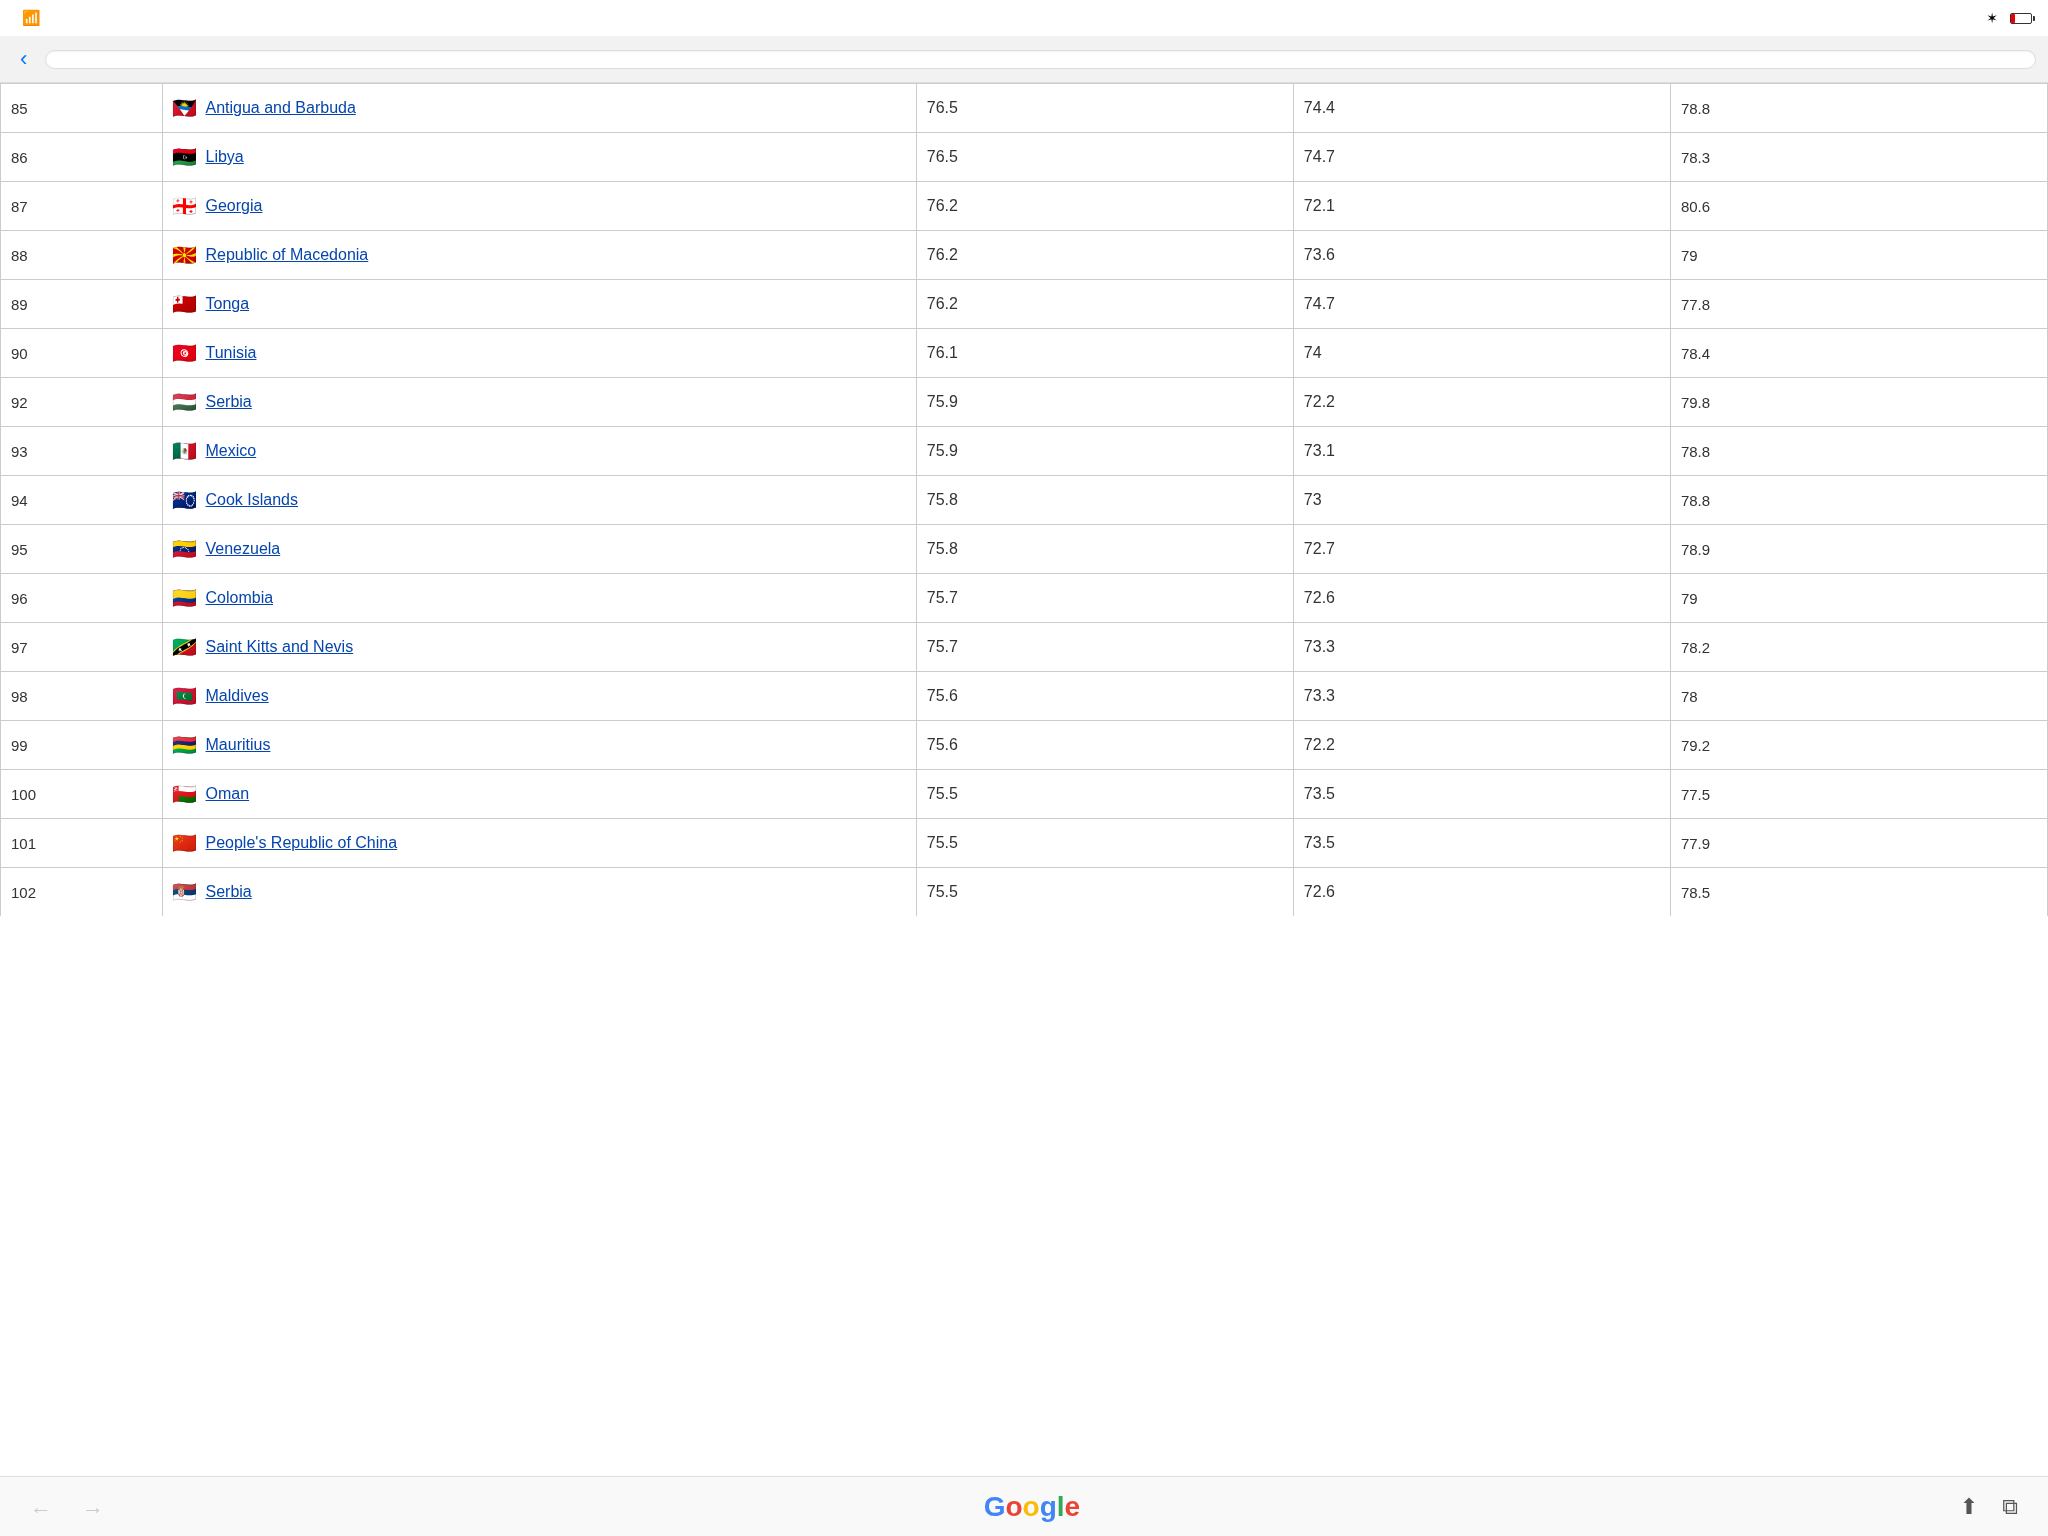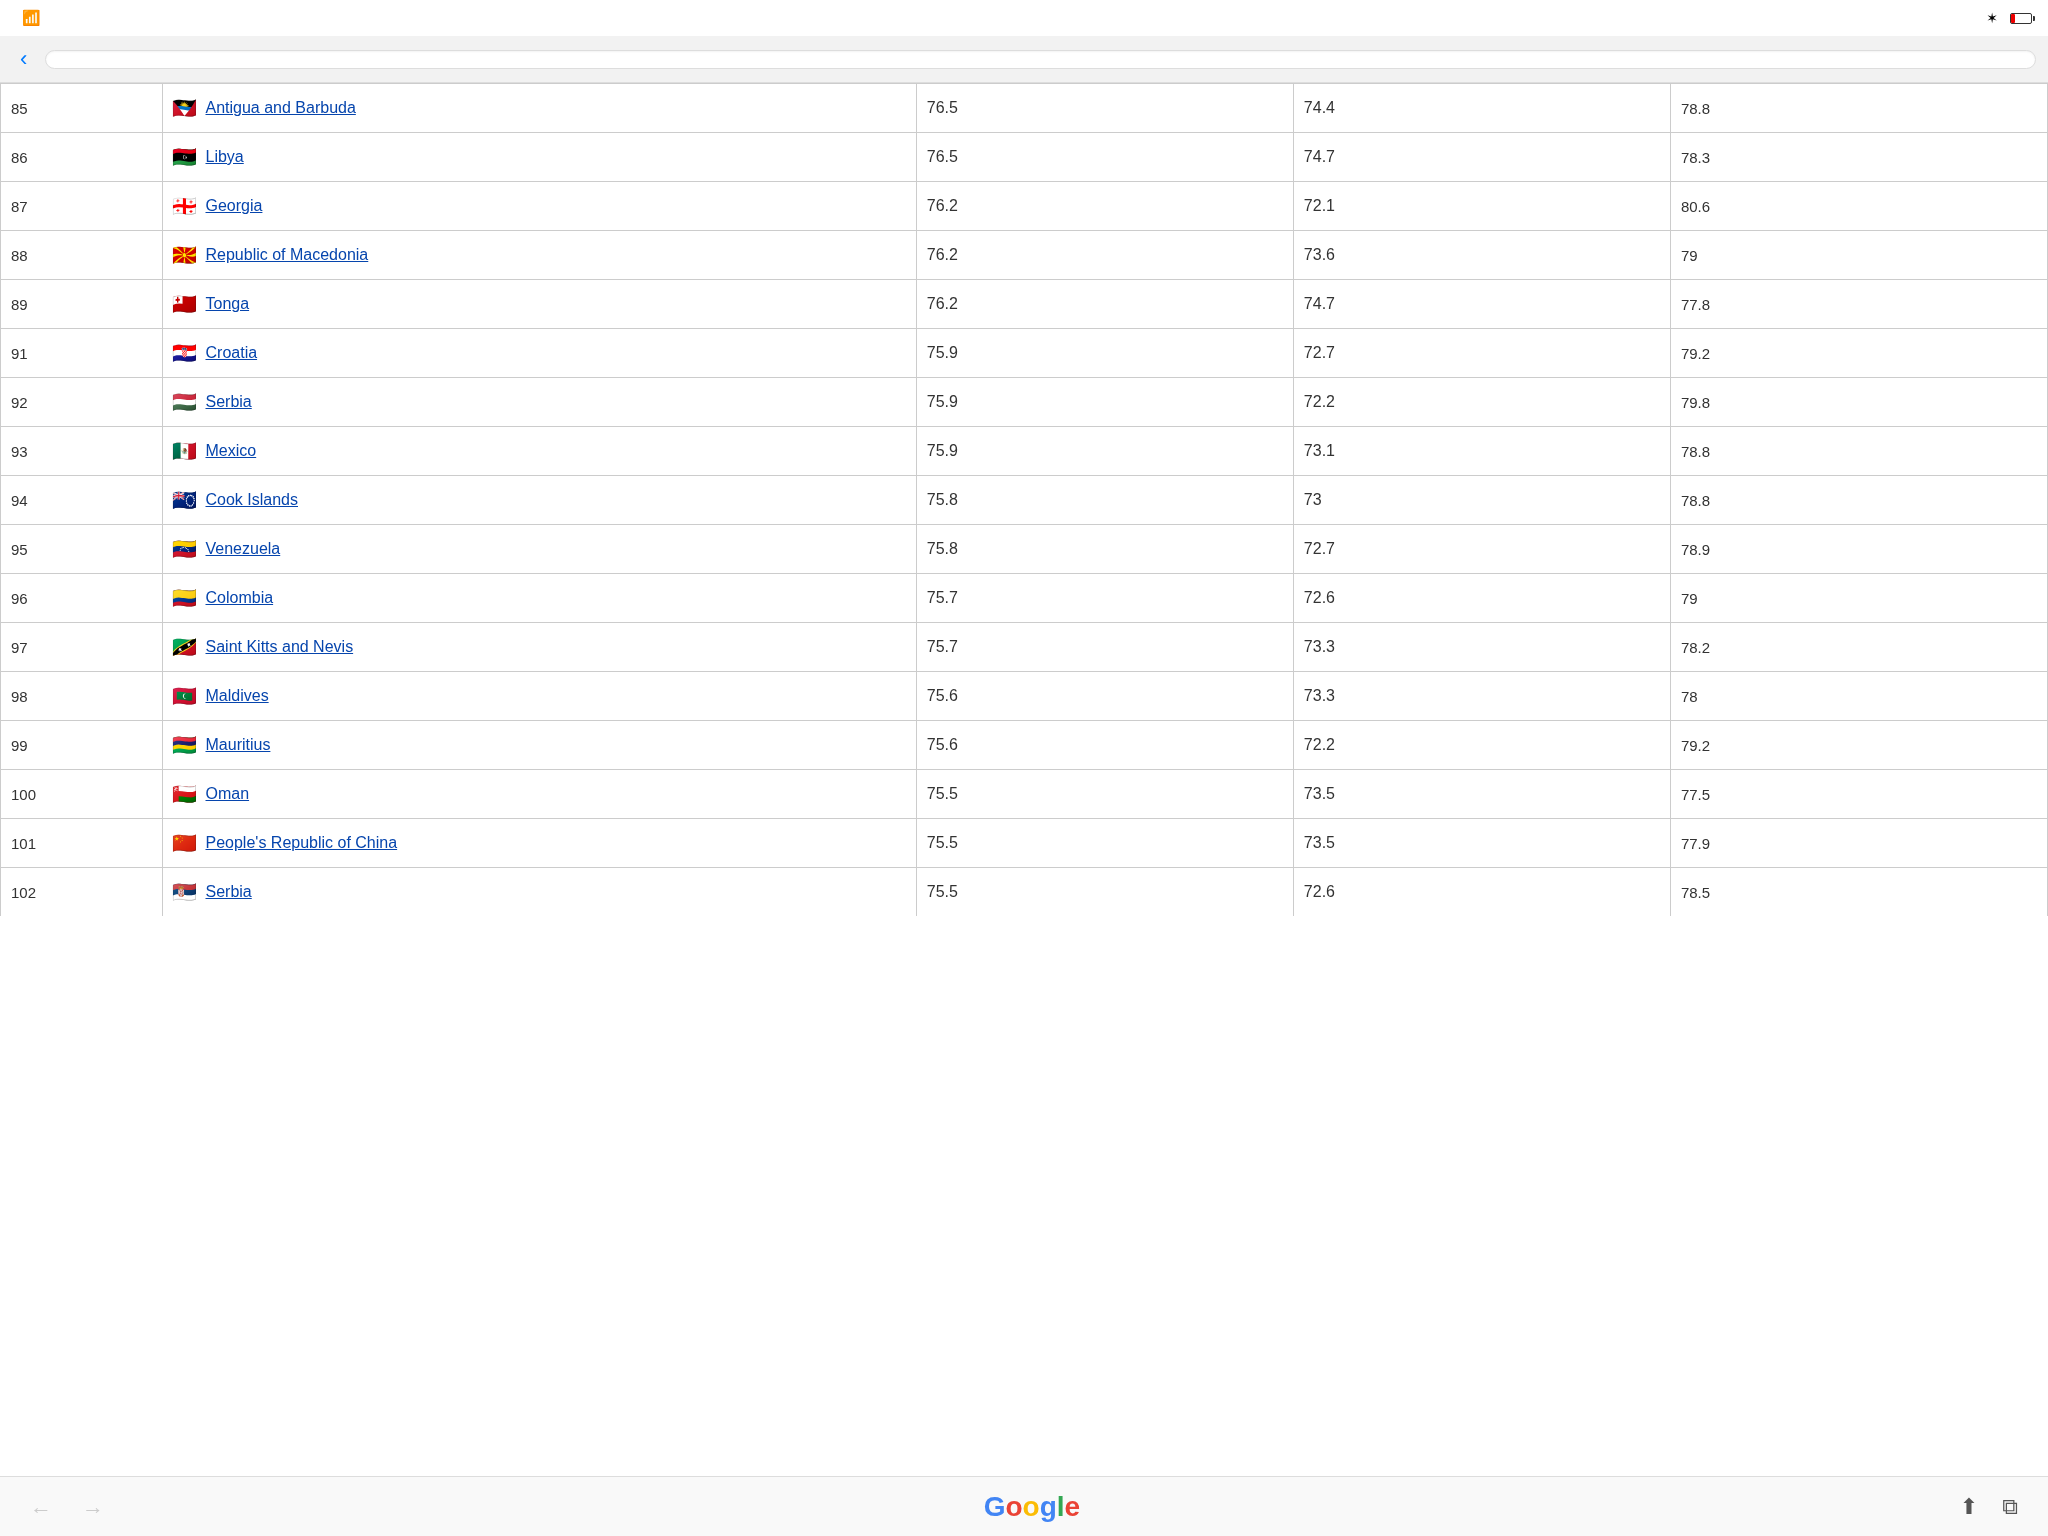--- a/index.html
+++ b/index.html
@@ -154,30 +154,30 @@
             <div class="country-cell">
       <span class="flag">🇹🇴</span>
       <span class="country-name">Tonga</span>
     </div>
           </td>
           <td class="number-col">76.2</td>
           <td class="number-col">74.7</td>
           <td class="extra-col">77.8</td>
         </tr>
         <tr>
-          <td class="rank-col">91</td>
-          <td class="country-col">
-            <div class="country-cell">
-      <span class="flag">🇭🇷</span>
-      <span class="country-name">Croatia</span>
-    </div>
-          </td>
-          <td class="number-col">75.9</td>
-          <td class="number-col">72.7</td>
-          <td class="extra-col">79.2</td>
+          <td class="rank-col">90</td>
+          <td class="country-col">
+            <div class="country-cell">
+      <span class="flag">🇹🇳</span>
+      <span class="country-name">Tunisia</span>
+    </div>
+          </td>
+          <td class="number-col">76.1</td>
+          <td class="number-col">74</td>
+          <td class="extra-col">78.4</td>
         </tr>
         <tr>
           <td class="rank-col">92</td>
           <td class="country-col">
             <div class="country-cell">
       <span class="flag">🇭🇺</span>
       <span class="country-name">Serbia</span>
     </div>
           </td>
           <td class="number-col">75.9</td>

